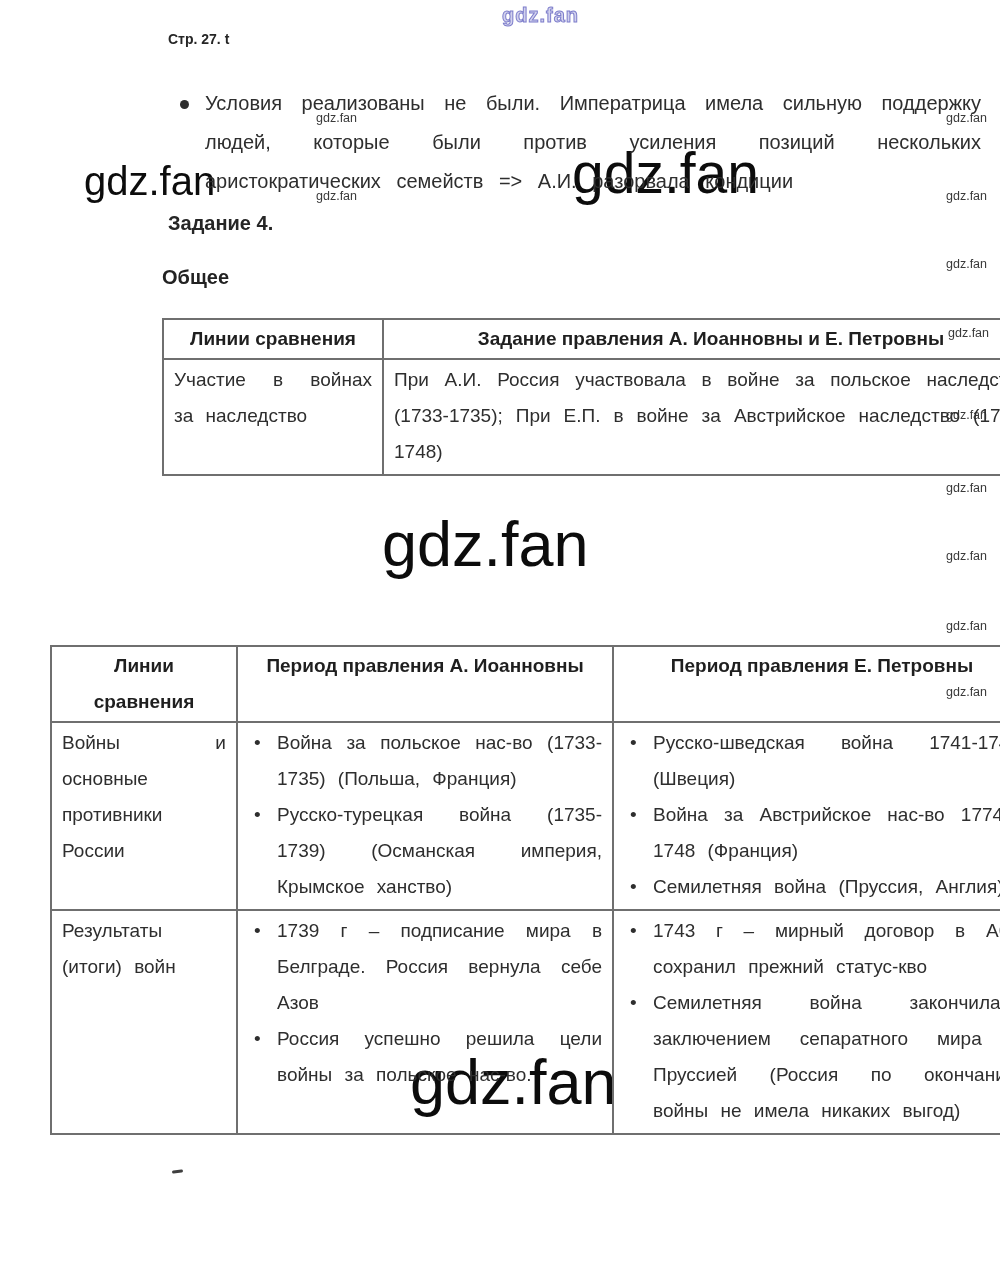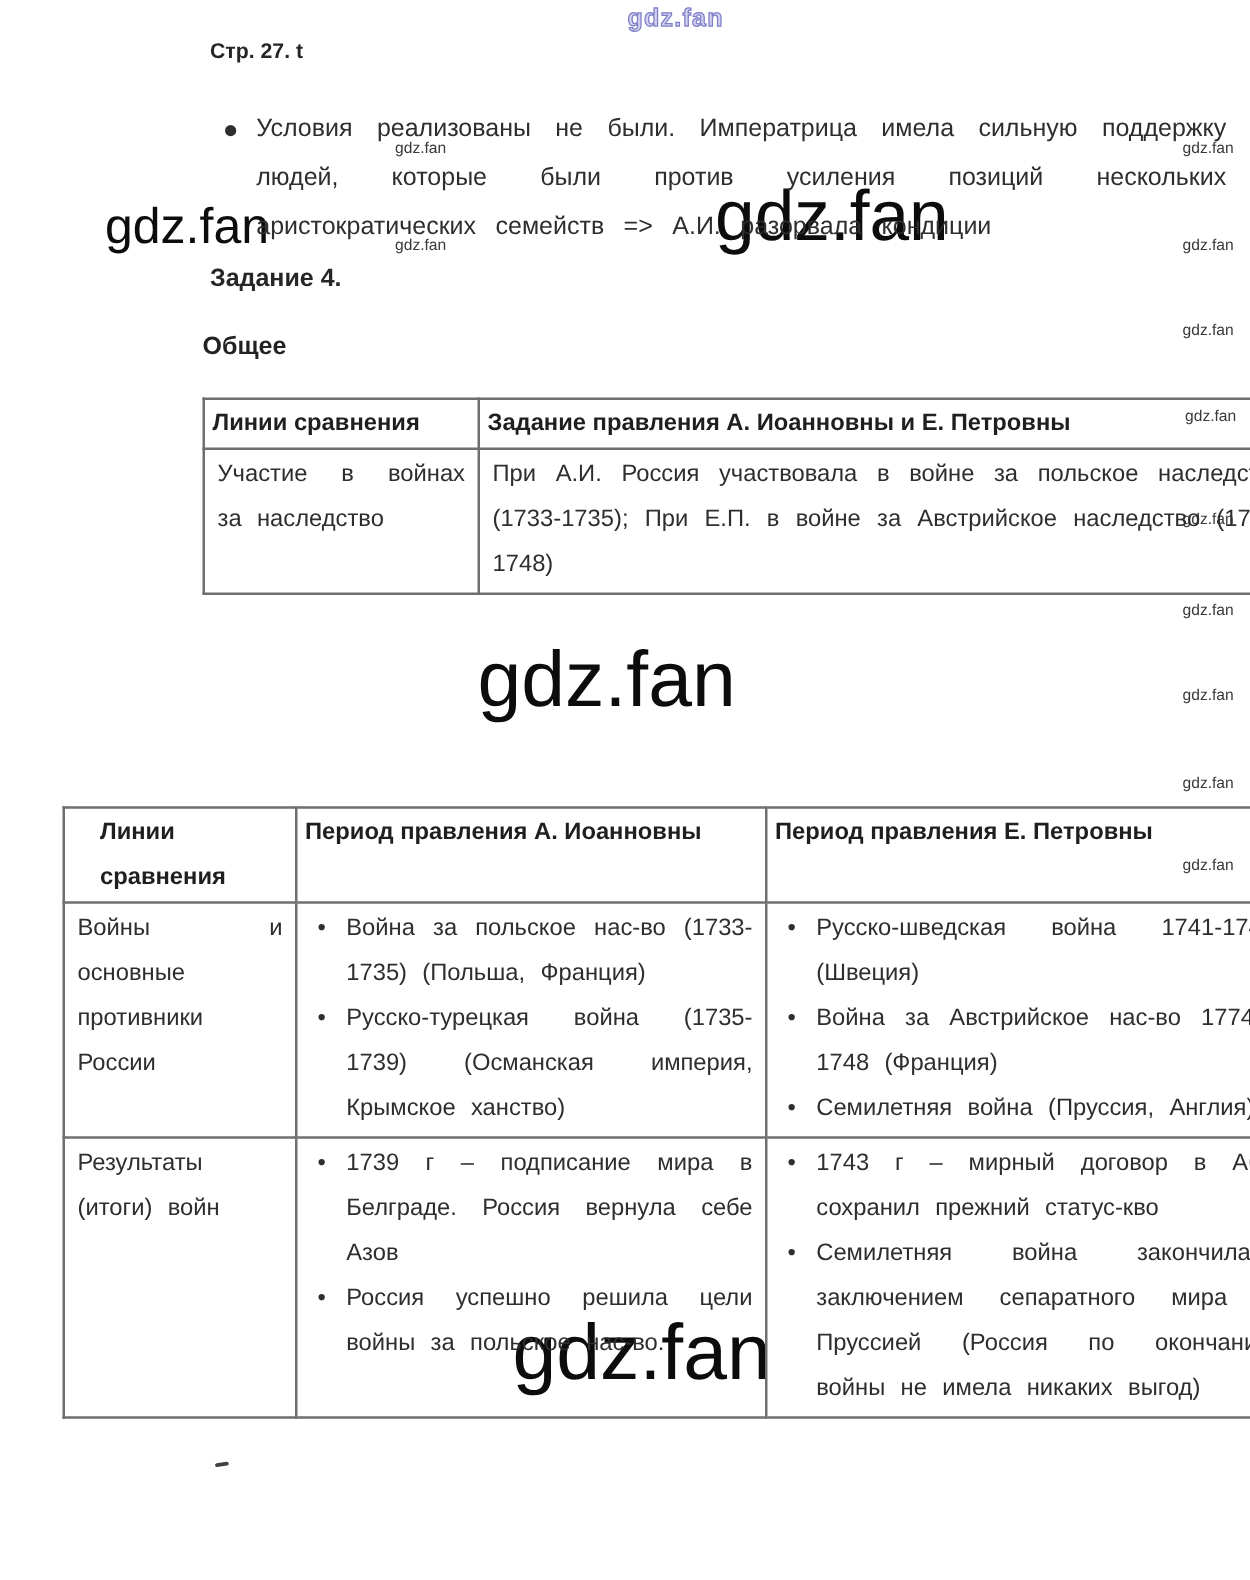--- a/index.html
+++ b/index.html
@@ -31,21 +31,21 @@
   .wm-f{left:908px;top:326px;}
   .wm-g{left:906px;top:408px;}
   .wm-h{left:906px;top:481px;}
   .wm-big-mid{left:342px;top:508px;font-size:63px;}
   .wm-i{left:906px;top:549px;}
   .wm-j{left:906px;top:619px;}
   .wm-k{left:906px;top:685px;}
   .wm-big-bottom{left:370px;top:1046px;font-size:63px;}
   
   .content{position:absolute;z-index:1;}
-  .h-str{left:128px;top:31px;font-size:17px;font-weight:700;color:#262626;}
+  .h-str{left:128px;top:31px;font-size:14px;font-weight:700;color:#262626;}
   .bullet-dot{
     position:absolute;left:140px;top:100px;width:9px;height:9px;border-radius:50%;
     background:#2e2e2e;z-index:1;
   }
   .intro{
     left:165px;top:84px;width:776px;
     font-size:20px;line-height:39px;
     text-align:justify;word-spacing:10px;
     color:#2e2e2e;
   }
@@ -56,21 +56,21 @@
   
   table{border-collapse:collapse;table-layout:fixed;background:transparent;}
   td,th{
     border:2px solid #6f6f6f;
     vertical-align:top;
     font-size:19px;line-height:36px;
     padding:2px 10px 4px 10px;
     text-align:justify;word-spacing:7px;
     color:#2e2e2e;
   }
-  th{text-align:left;font-weight:700;word-spacing:normal;padding:1px 6px;color:#1f1f1f;border-radius:16px;}
+  th{text-align:center;font-weight:700;word-spacing:normal;padding:1px 6px;color:#1f1f1f;border-radius:16px;}
   .t-common{left:122px;top:318px;}
   .t-common .col-label{width:220px;}
   .t-diff{left:10px;top:645px;}
   .t-diff .col1{width:186px;}
   .t-diff .col2{width:376px;}
   .t-diff .col3{width:418px;}
   .t-diff th.th-lines{padding:1px 28px;}
   .cell-list{margin:0;padding:0;list-style:none;}
   .cell-list li{position:relative;padding-left:29px;}
   .cell-list li::before{content:"\2022";position:absolute;left:6px;top:0;}

